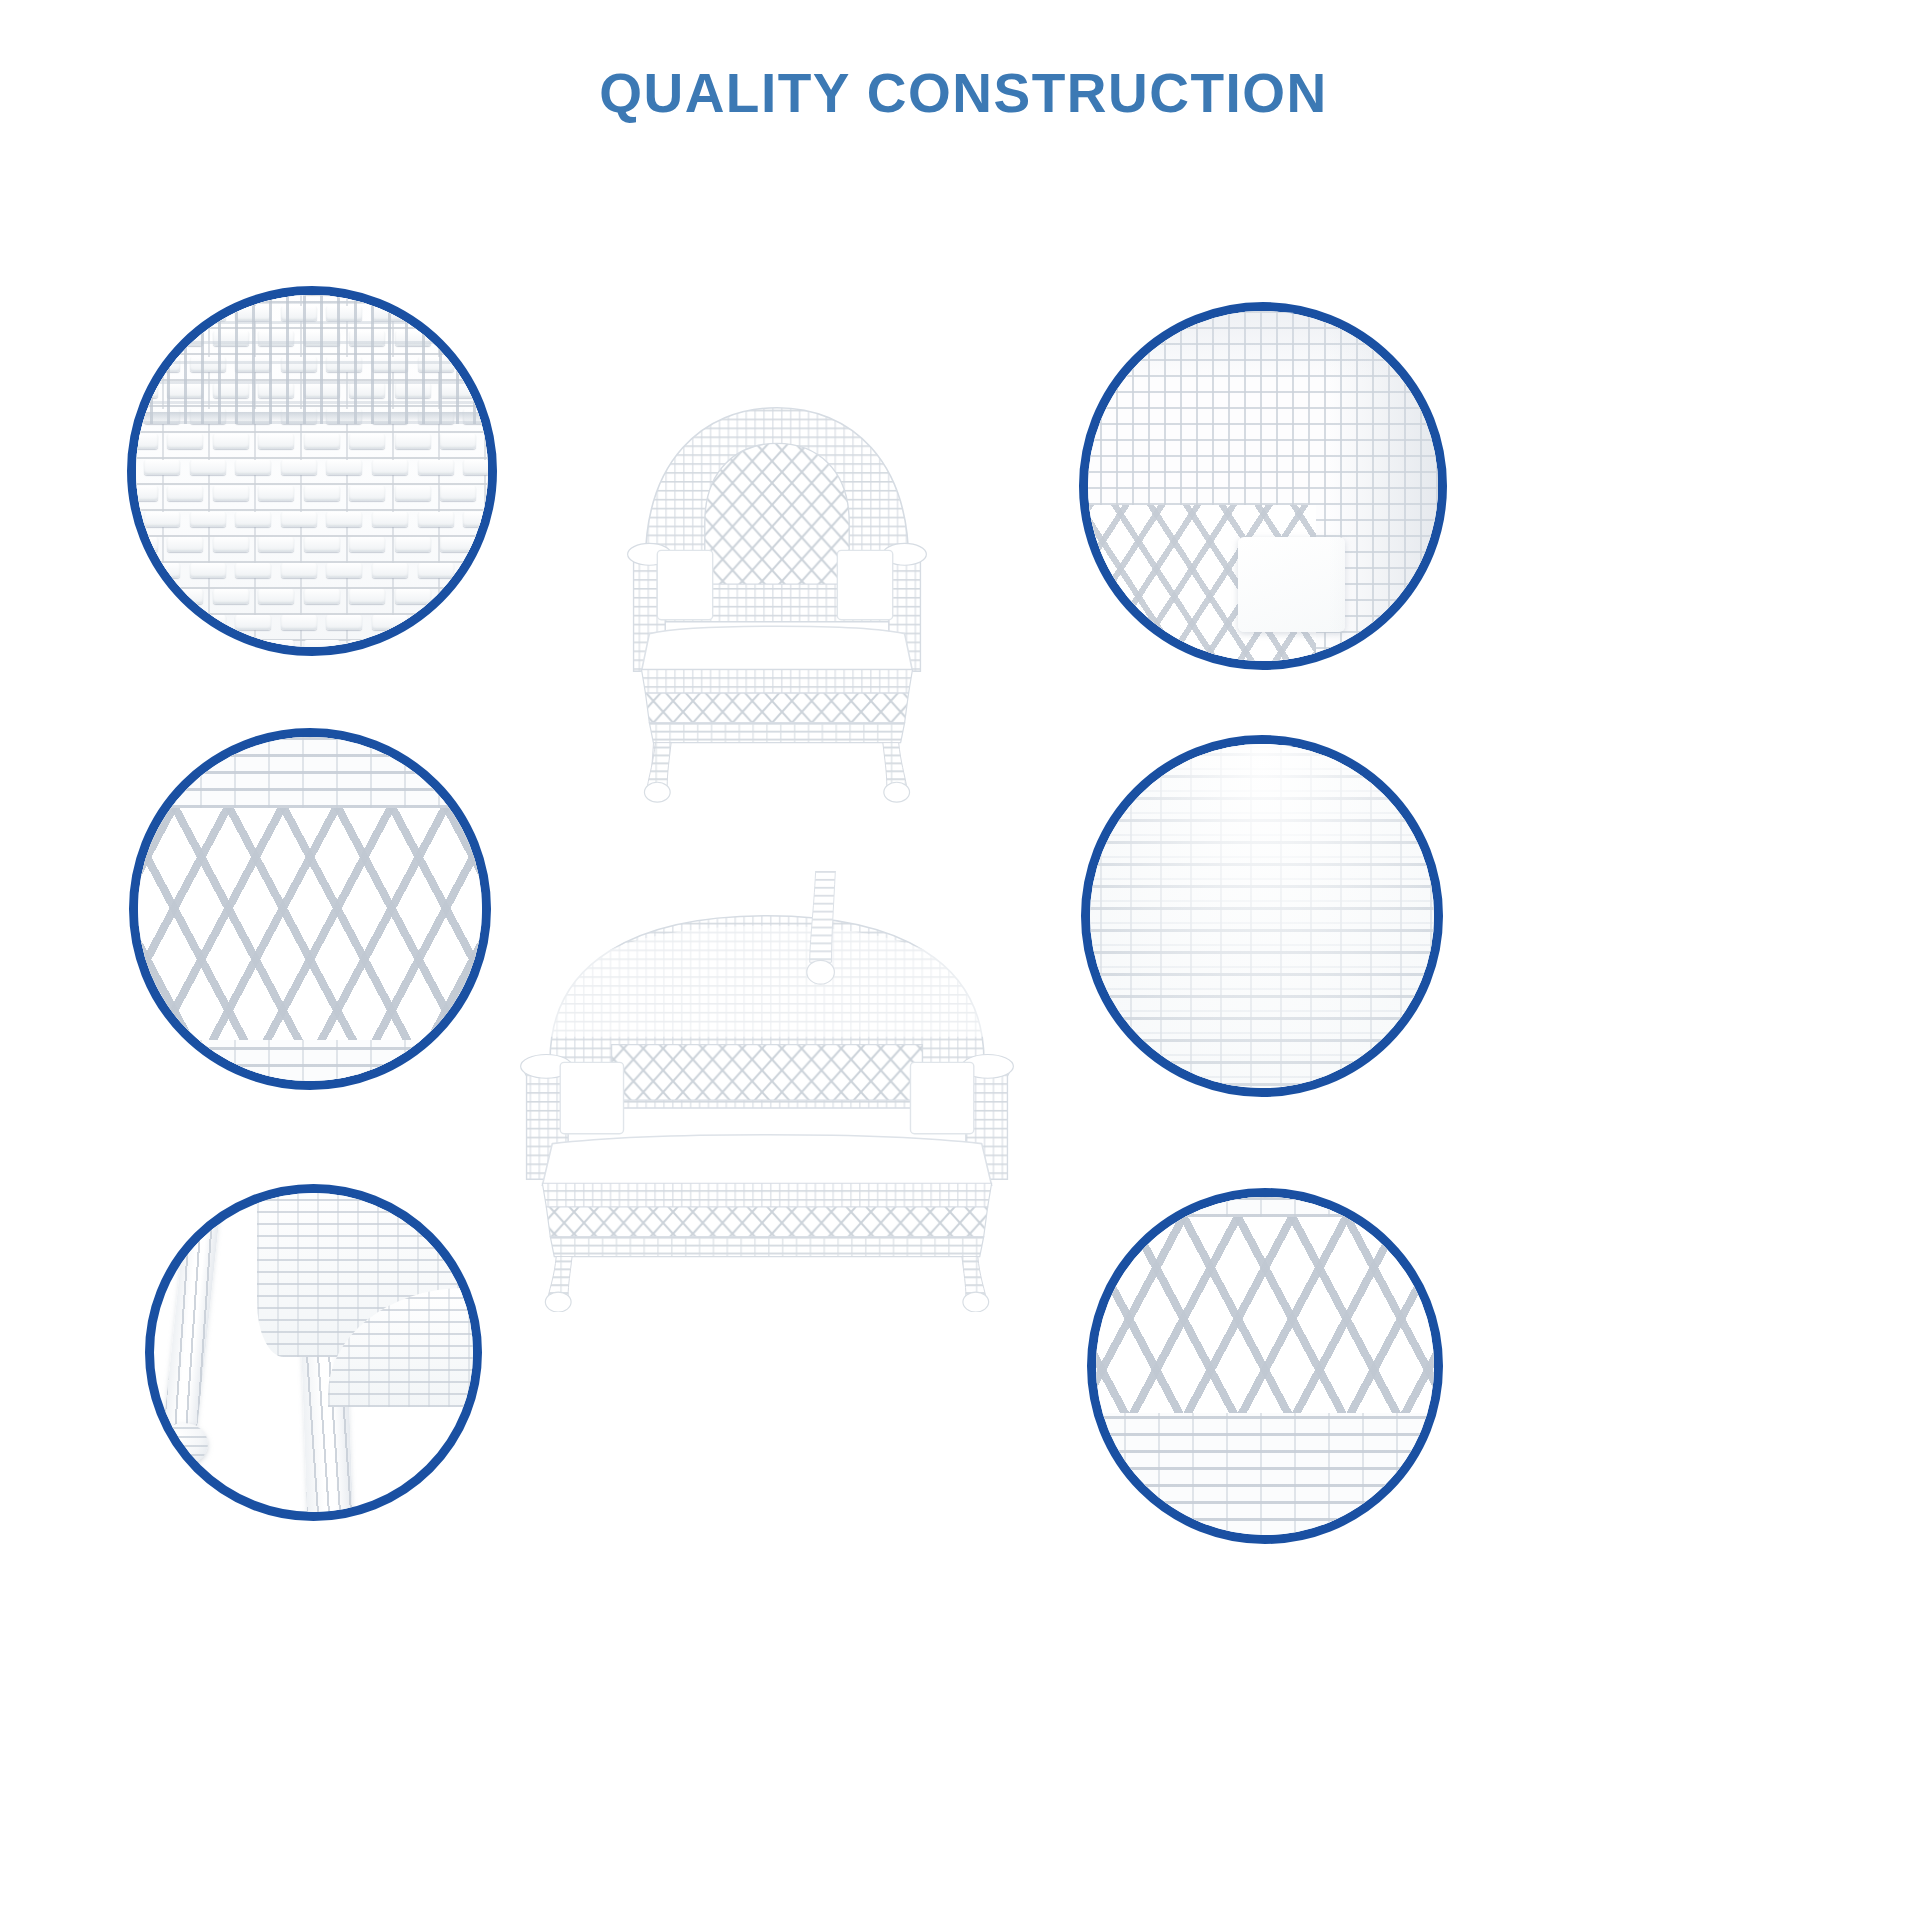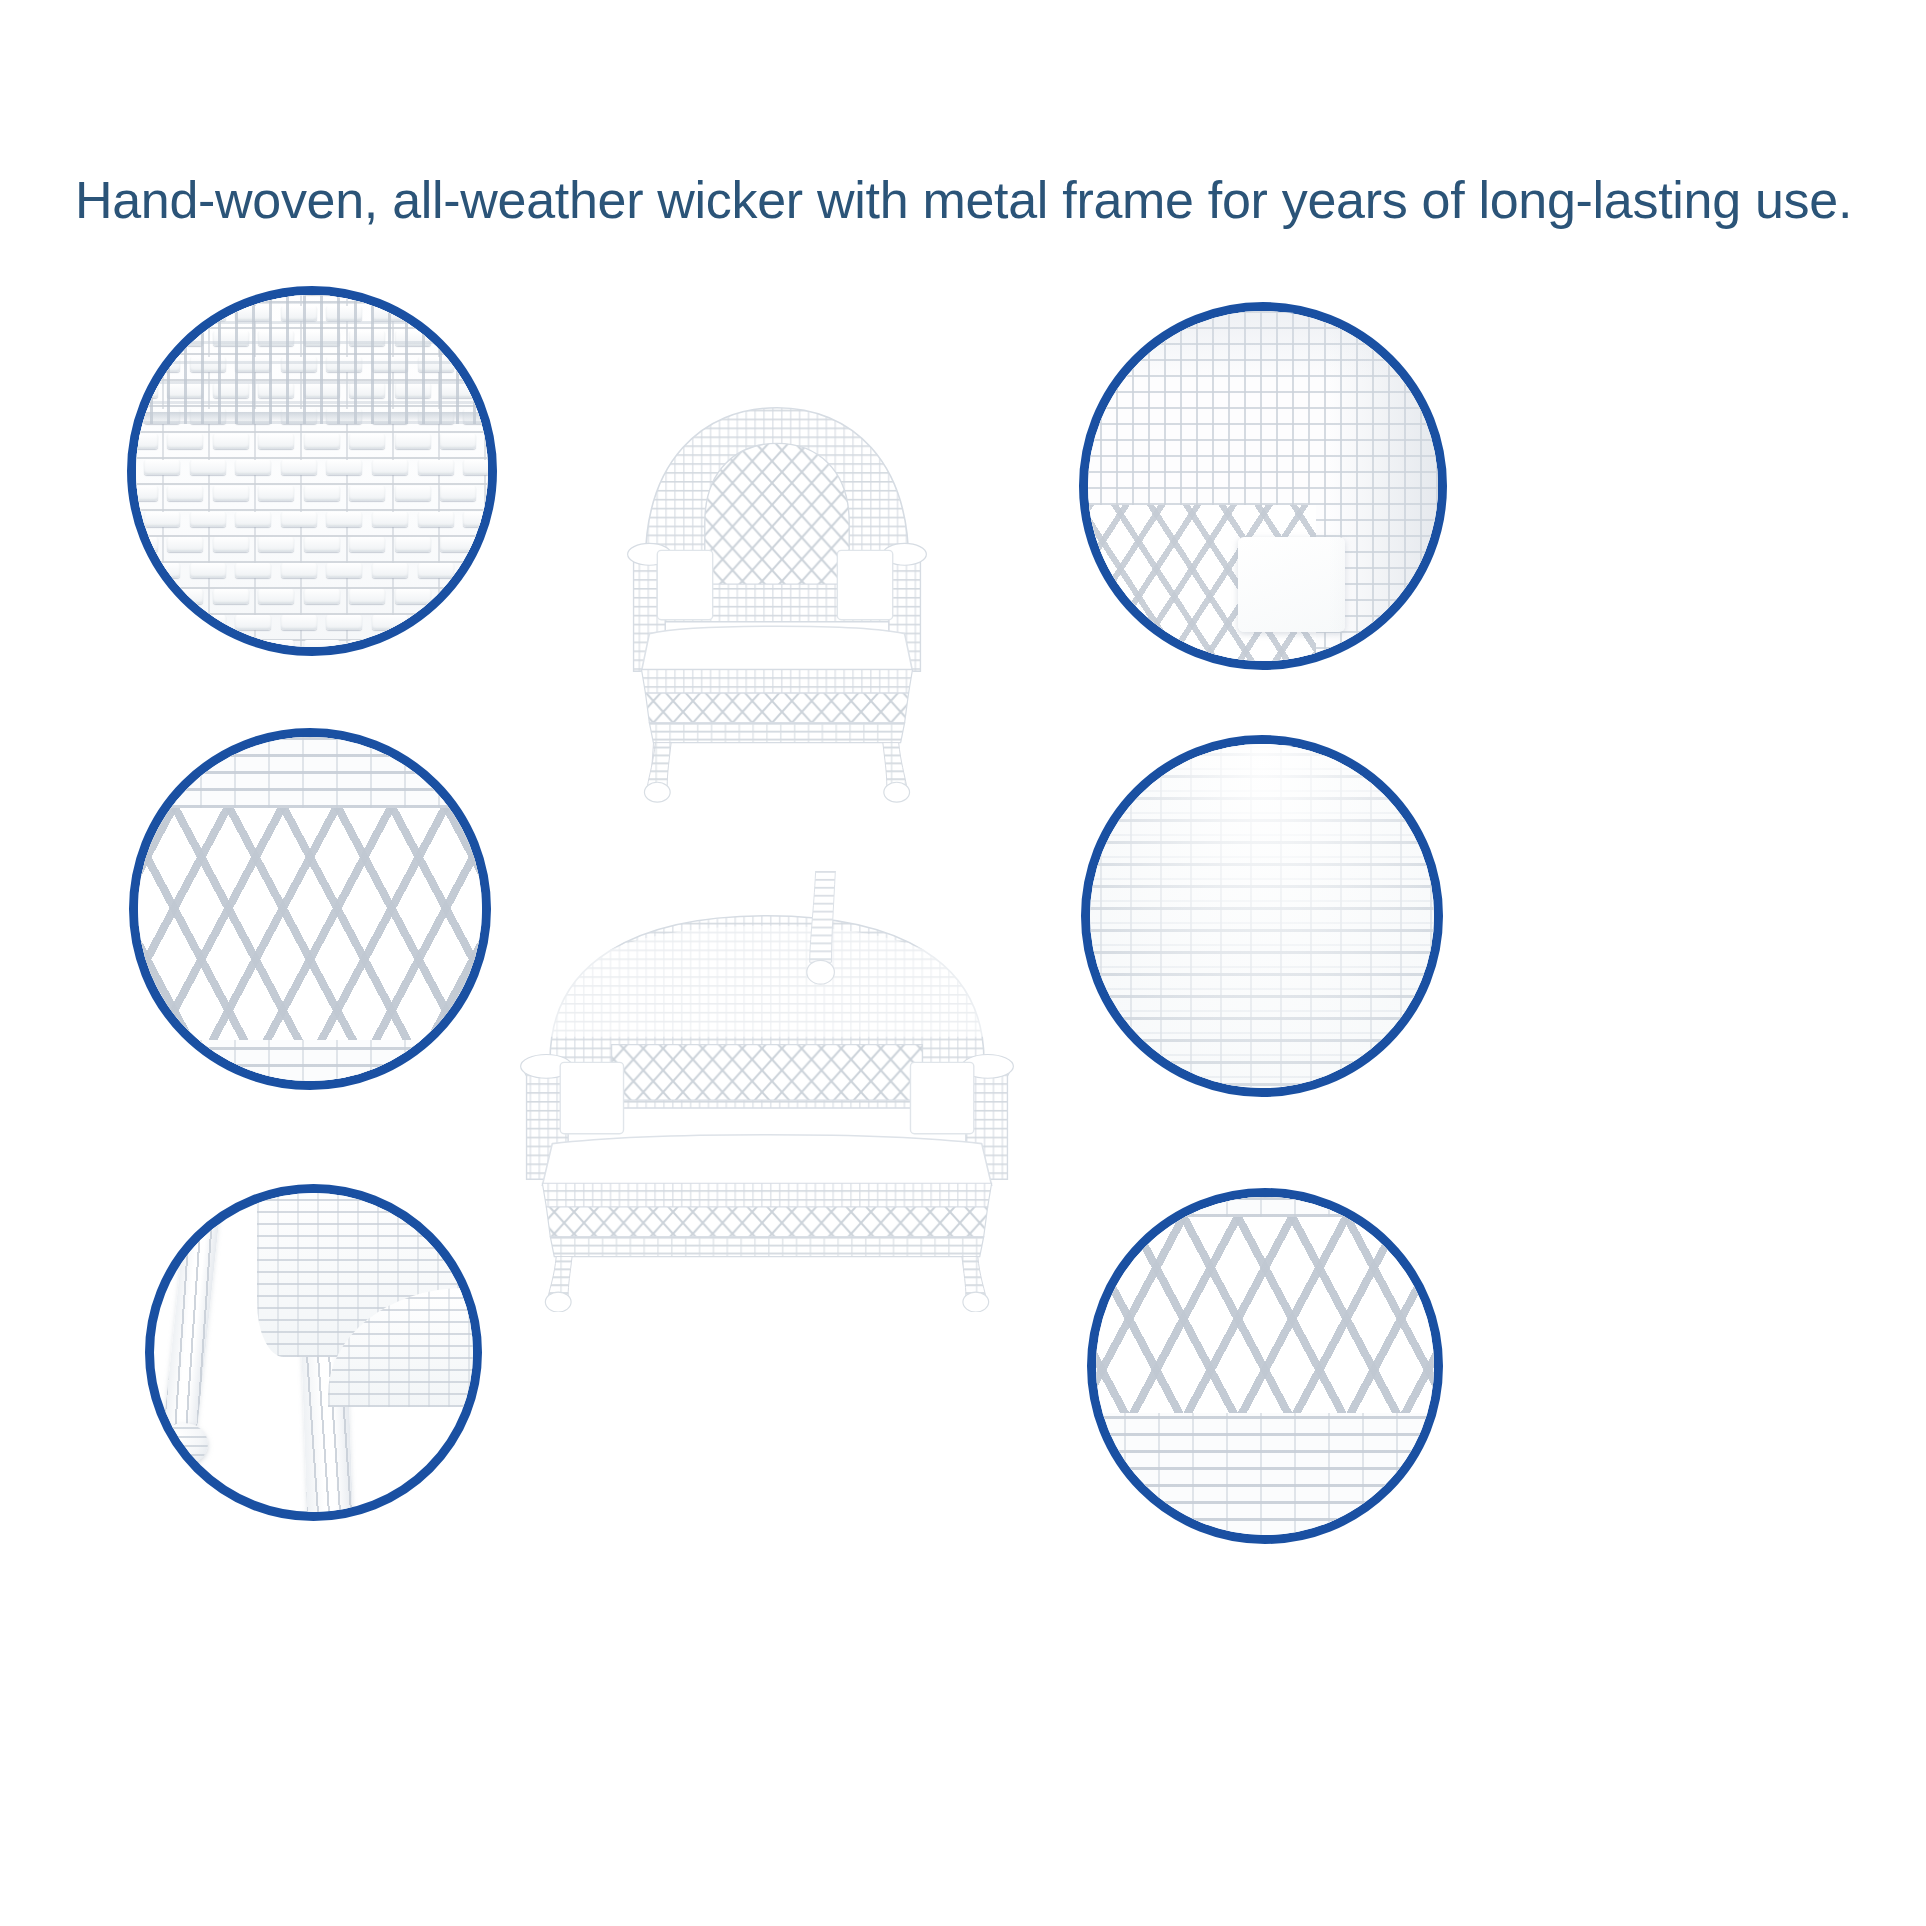--- a/index.html
+++ b/index.html
@@ -154,21 +154,21 @@
 
   
   .furn{position:absolute;}
   .furn svg{display:block;width:100%;height:100%;}
 </style>
 </head>
 <body>
 
 <div id="page">
 
-  <div class="subtitle">Hand-woven, all-weather wicker with metal frame for years of long-lasting use.</div>
+  <div class="title">QUALITY CONSTRUCTION</div>
 
   <div class="callout" style="left:127px;top:286px;width:370px;height:370px;">
     <div class="tex tex-basket">
         <div class="row" style="top: 0px;">
           <i style="left: 46px;"></i>
           <i style="left: 91px;"></i>
           <i style="left: 137px;"></i>
           <i style="left: 182px;"></i>
           <i style="left: 228px;"></i>
           <i style="left: 273px;"></i>

